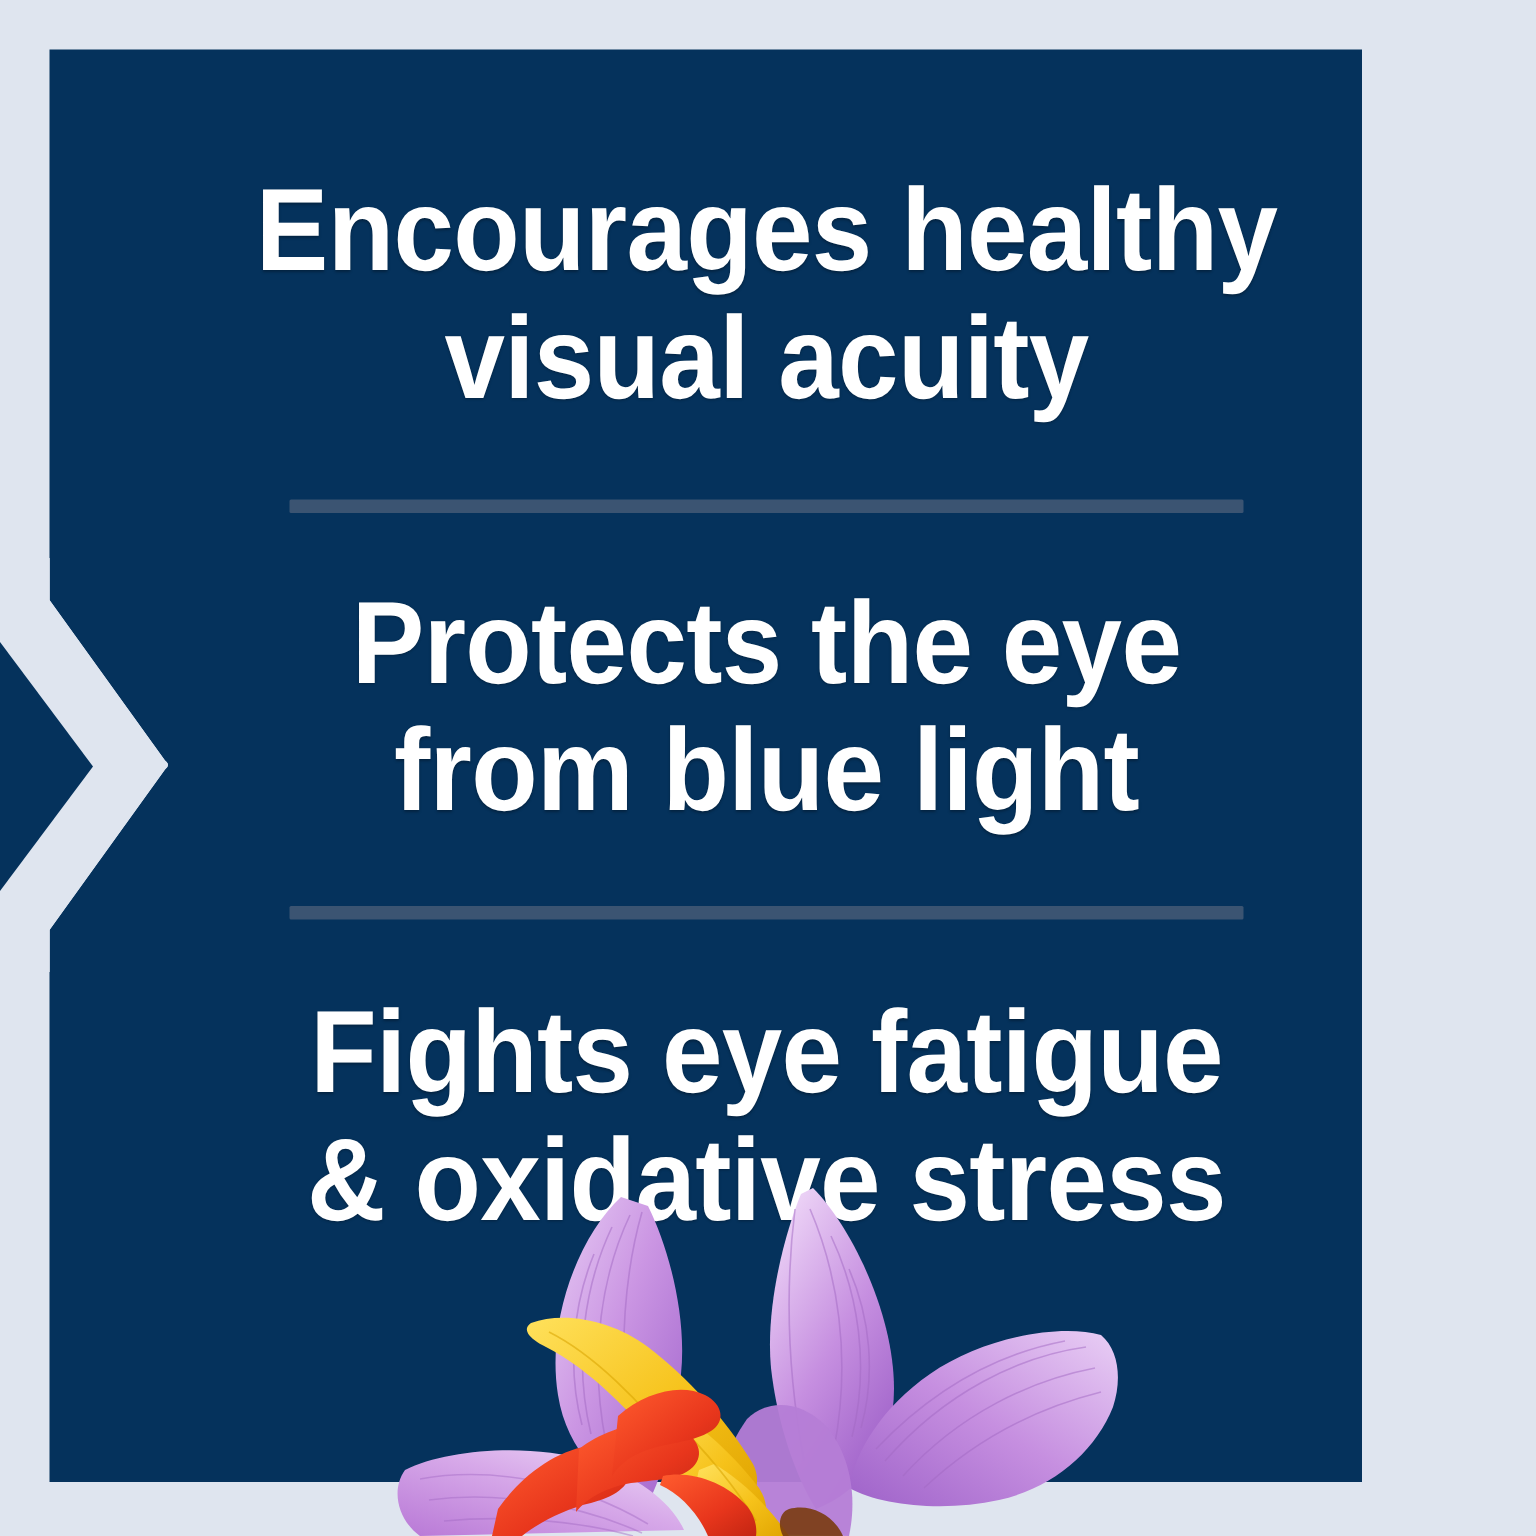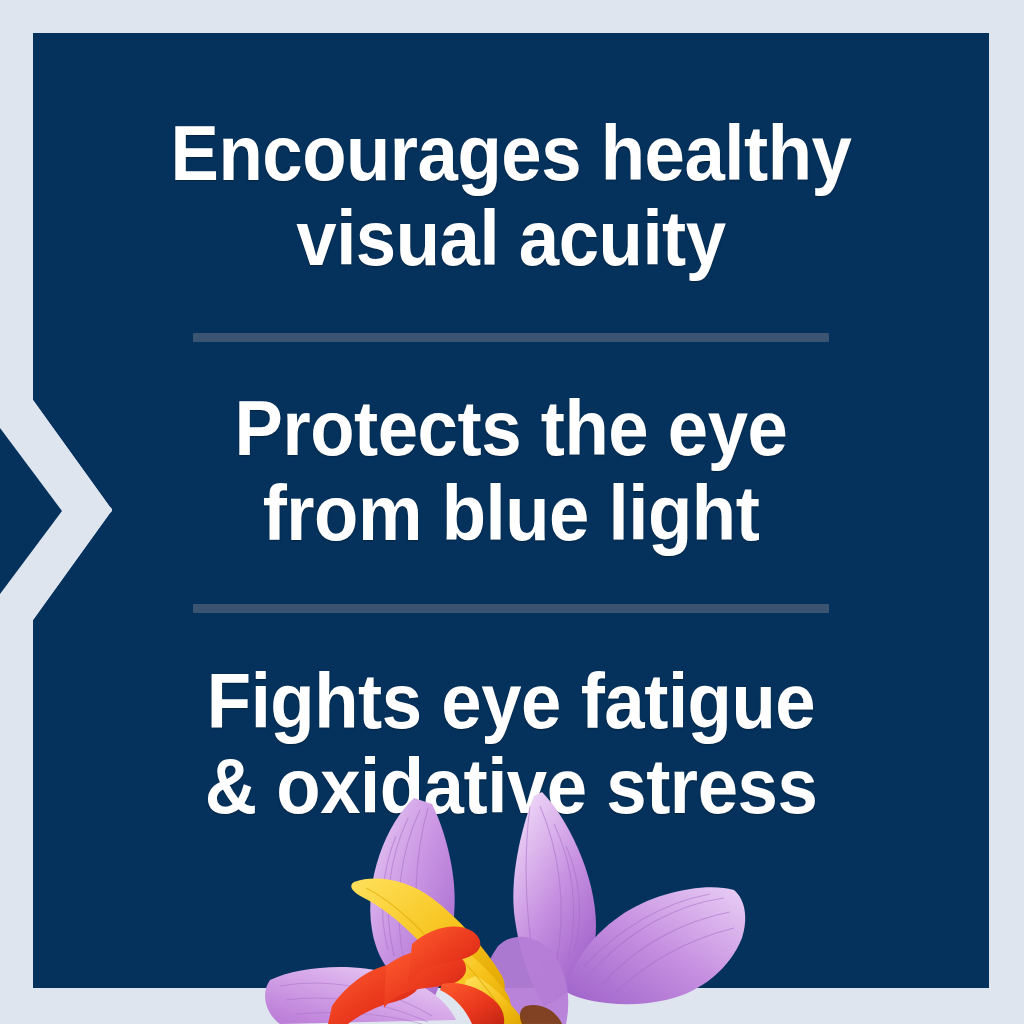--- a/index.html
+++ b/index.html
@@ -3,21 +3,21 @@
 <meta charset="utf-8">
 <style>
   html,body{margin:0;padding:0;}
   body{
     width:1024px;height:1024px;
     background:#dfe5ef;
     font-family:"Liberation Sans","DejaVu Sans",sans-serif;
     overflow:hidden;
     position:relative;
   }
-  #stage{position:absolute;inset:0;width:1024px;height:1024px;overflow:hidden;}
+  #stage{position:absolute;inset:0;width:908px;height:1024px;overflow:hidden;}
 
   
   .backdrop{position:absolute;inset:0;background:#dfe5ef;}
 
   
   .panel{
     position:absolute;
     left:33px;top:33px;
     width:956px;height:955px;
     background:#05325c;

